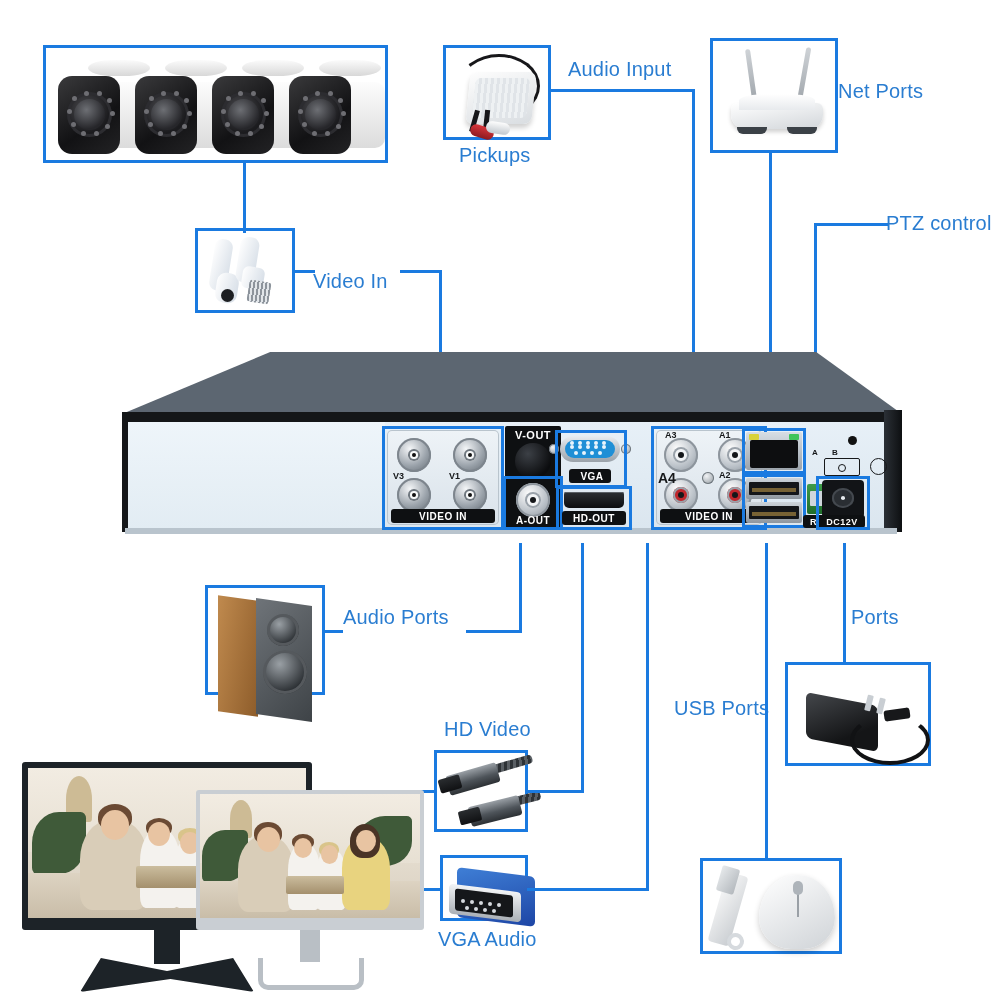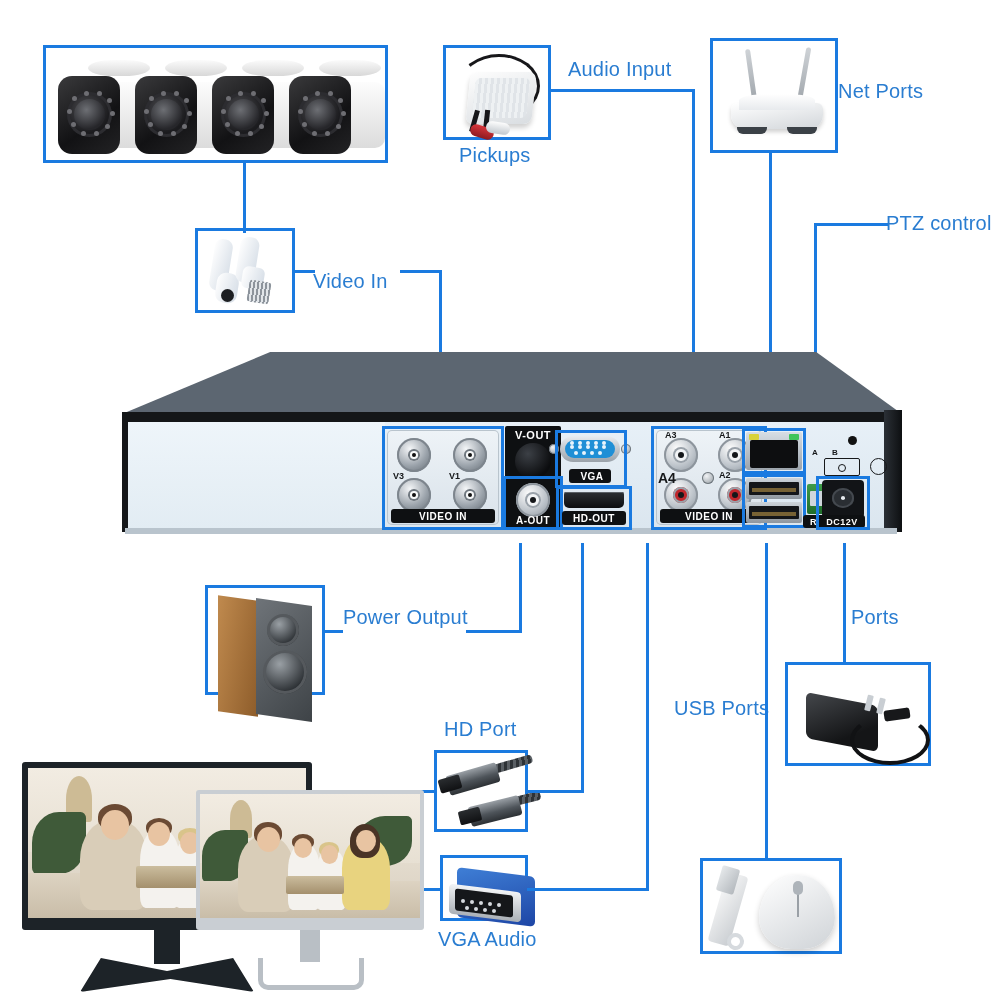--- a/index.html
+++ b/index.html
@@ -414,26 +414,26 @@
     <div class="ptxt" style="left:697px;top:165px;width:46px;font-size:9px;">DC12V</div>
     <div class="hbox" style="left:694px;top:124px;width:54px;height:54px;"></div>
   </div>
 
   <div class="hbox" style="left:205px;top:585px;width:120px;height:110px;">
     <div class="sp-side"></div>
     <div class="sp-front"></div>
     <div class="sp-drv" style="left:59px;top:26px;width:32px;height:32px;"></div>
     <div class="sp-drv" style="left:55px;top:62px;width:44px;height:44px;"></div>
   </div>
-  <div class="lbl" style="left:343px;top:606px;">Power Output</div>
+  <div class="lbl" style="left:343px;top:606px;">Audio Ports</div>
   <div class="line hline" style="left:325px;top:630px;width:18px;"></div>
   <div class="line hline" style="left:466px;top:630px;width:56px;"></div>
   <div class="line vline" style="left:519px;top:543px;height:90px;"></div>
 
-  <div class="lbl" style="left:444px;top:718px;">HD Port</div>
+  <div class="lbl" style="left:444px;top:718px;">HD Video</div>
   <div class="hbox" style="left:434px;top:750px;width:94px;height:82px;">
     <div class="hd-cord" style="left:52px;top:7px;width:44px;transform:rotate(-16deg);"></div>
     <div class="hd-plug" style="left:10px;top:16px;width:52px;transform:rotate(-16deg);"></div>
     <div class="hd-tip" style="left:2px;top:24px;width:22px;transform:rotate(-16deg);"></div>
     <div class="hd-cord" style="left:68px;top:42px;width:36px;transform:rotate(-14deg);"></div>
     <div class="hd-plug" style="left:32px;top:48px;width:52px;transform:rotate(-14deg);"></div>
     <div class="hd-tip" style="left:22px;top:56px;width:22px;transform:rotate(-14deg);"></div>
   </div>
   <div class="line hline" style="left:400px;top:790px;width:36px;"></div>
   <div class="line hline" style="left:527px;top:790px;width:57px;"></div>

